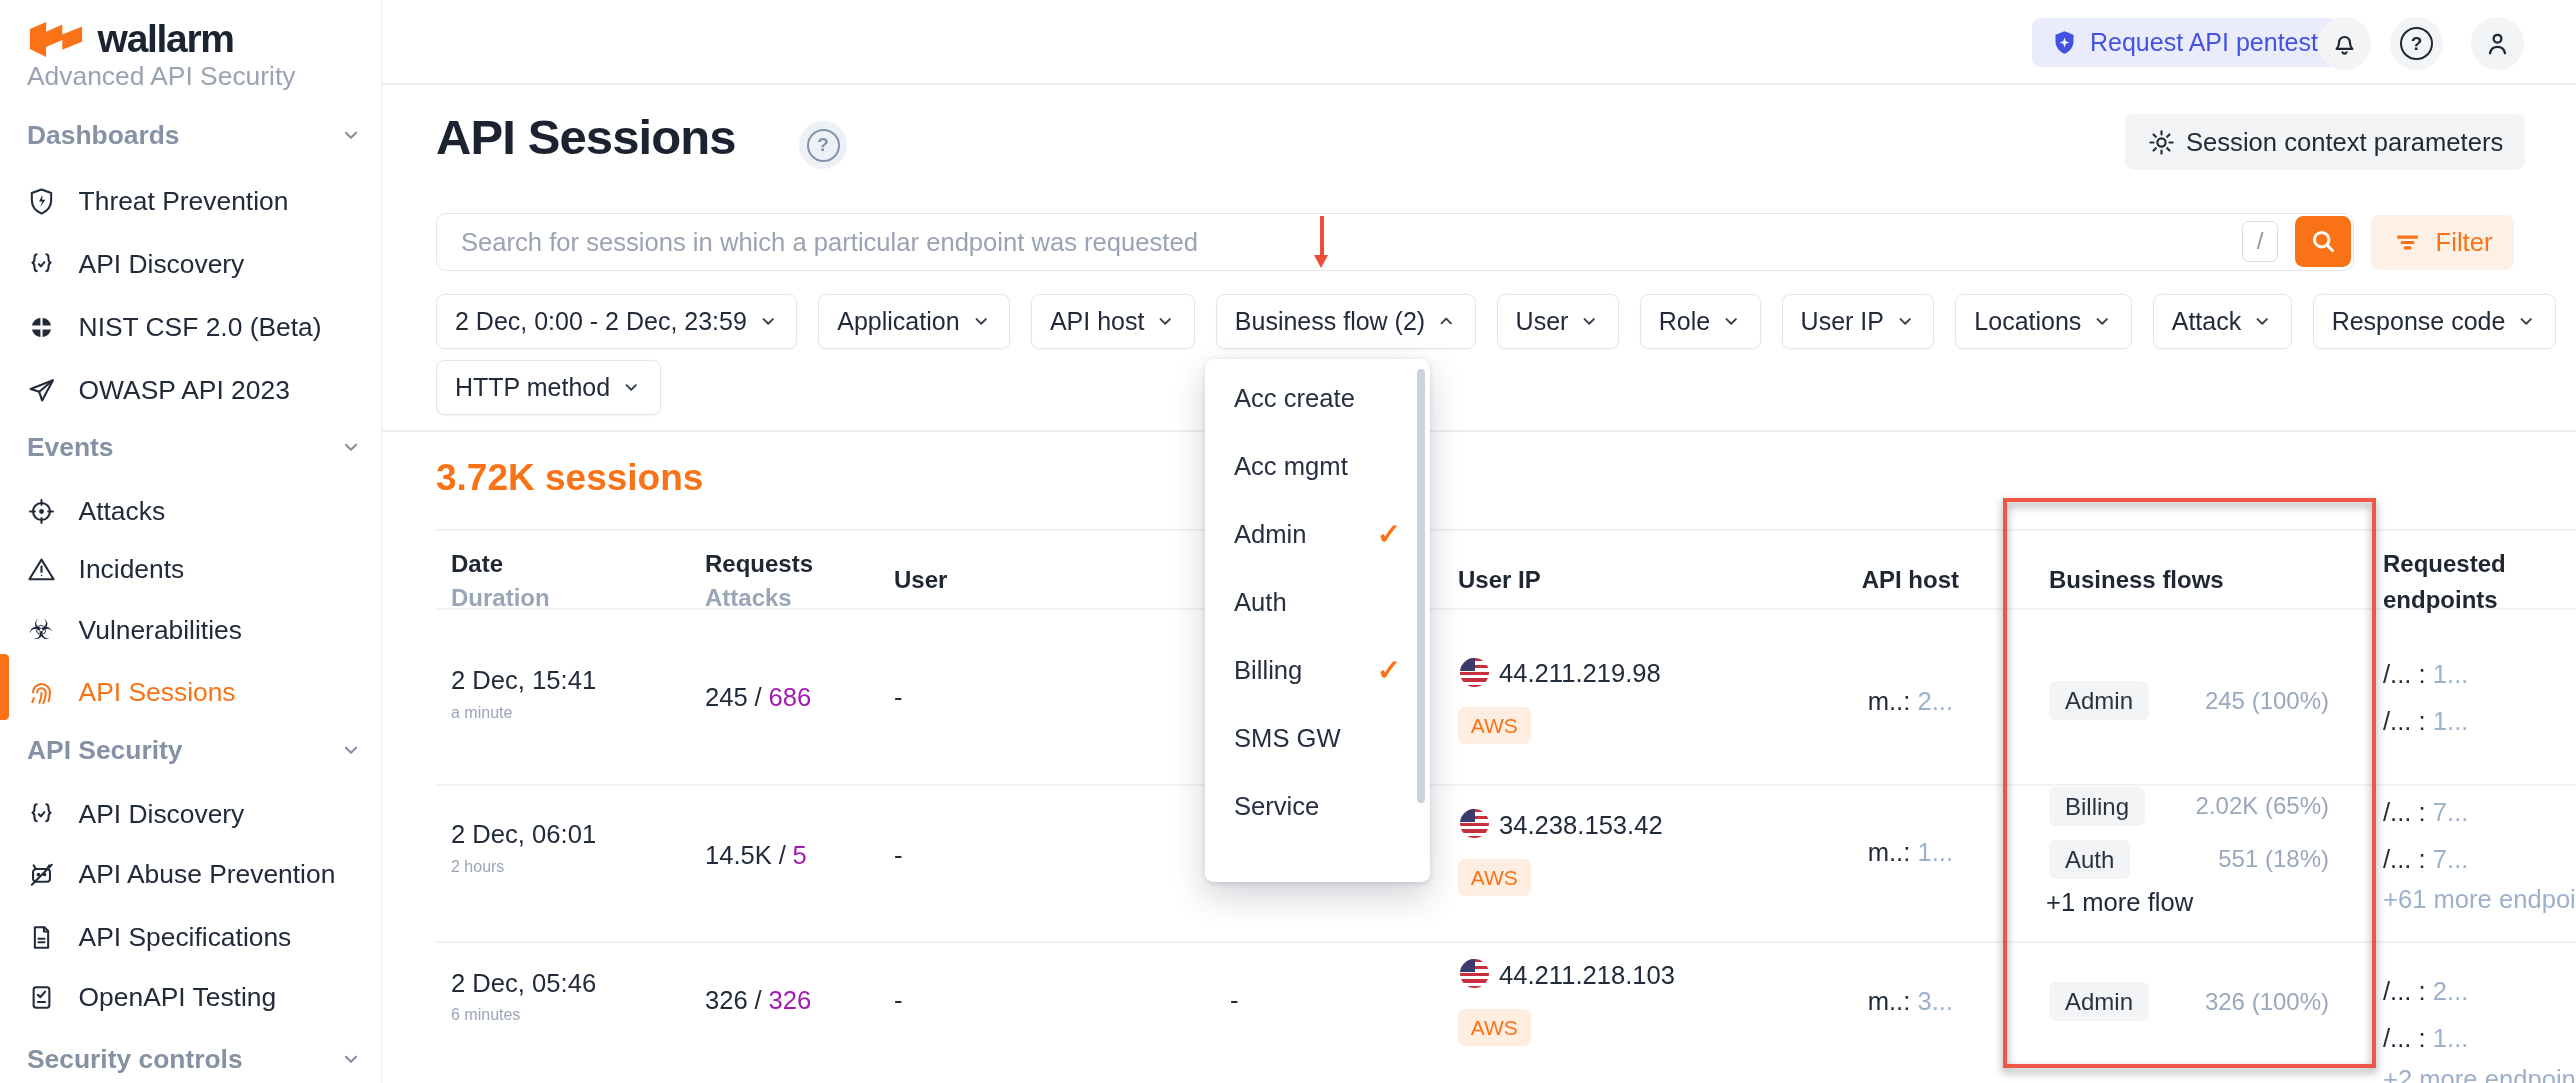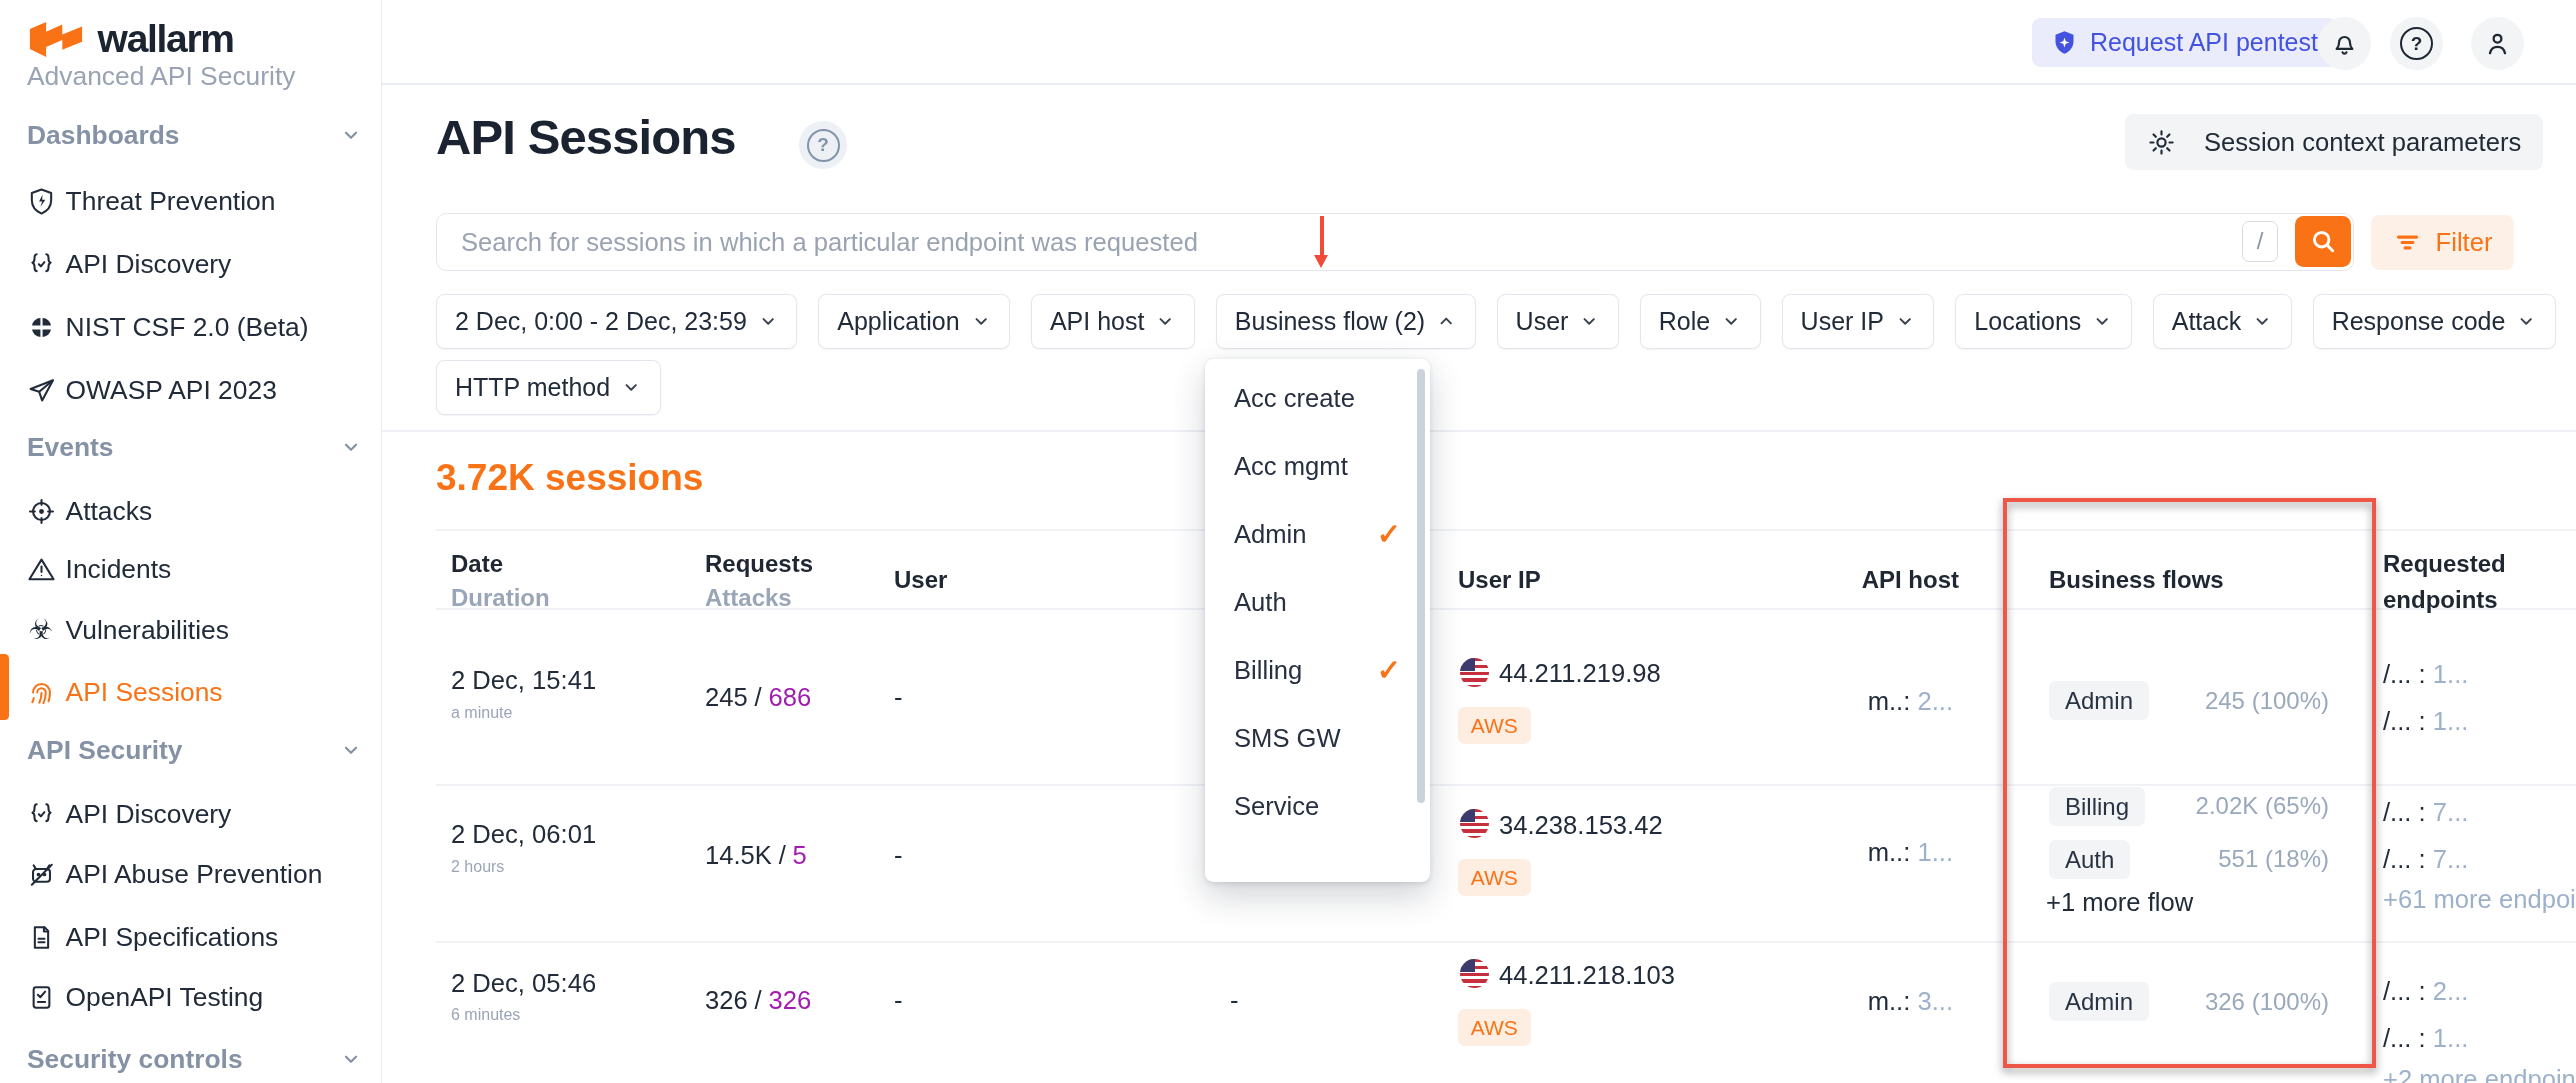--- a/index.html
+++ b/index.html
@@ -7,21 +7,21 @@
        font-family:"Liberation Sans",sans-serif;color:#212b39;}
   svg{display:block;}
 
   
   .sidebar{position:absolute;left:0;top:0;bottom:0;width:381px;background:#fff;border-right:1.7px solid #e9ecf0;}
   .logo-row{position:absolute;left:25.6px;top:17px;display:flex;align-items:center;gap:12px;}
   .logo-text{font-size:39px;font-weight:700;color:#1b2430;letter-spacing:-1.3px;}
   .brand-sub{position:absolute;left:27px;top:61px;font-size:26.4px;color:#99a3b3;}
   .nav-h{position:absolute;left:27px;right:19px;height:34px;display:flex;align-items:center;justify-content:space-between;
          font-size:26.4px;font-weight:700;color:#8592a5;}
-  .nav-i{position:absolute;left:25.6px;right:19px;height:36px;display:flex;align-items:center;gap:9px;
+  .nav-i{position:absolute;left:25.6px;right:19px;height:36px;display:flex;align-items:center;gap:22px;
          font-size:26.4px;color:#212b39;cursor:pointer;}
   .nav-i .ico{width:31px;height:31px;display:flex;align-items:center;justify-content:center;color:#212b39;}
   .nav-i.active{color:#f97316;}
   .nav-i.active .ico{color:#f97316;}
   .active-bar{position:absolute;left:0;top:654px;width:8.5px;height:66px;background:#f97316;border-radius:0 4.3px 4.3px 0;}
   .glyph{font-size:28px;line-height:1;}
 
   
   .topbar-line{position:absolute;left:381px;right:0;top:83px;height:1.7px;background:#e9ecf0;}
   .pentest-btn{position:absolute;left:2032px;top:18px;height:49px;display:inline-flex;align-items:center;gap:12px;
@@ -30,21 +30,21 @@
               display:flex;align-items:center;justify-content:center;color:#1f2733;cursor:pointer;}
   .qmark-inner{width:29px;height:29px;border:2.6px solid #1f2733;border-radius:50%;display:flex;align-items:center;
                justify-content:center;font-size:19px;font-weight:700;color:#1f2733;}
 
   
   .page-title{position:absolute;left:436px;top:109px;font-size:49px;font-weight:800;color:#1b2330;letter-spacing:-0.9px;}
   .title-help{position:absolute;left:799px;top:121px;width:48px;height:48px;border-radius:50%;background:#edf0f4;
               display:flex;align-items:center;justify-content:center;cursor:pointer;}
   .title-help .inner{width:29px;height:29px;border:2.6px solid #8294ab;border-radius:50%;display:flex;align-items:center;
               justify-content:center;font-size:19px;font-weight:700;color:#8294ab;}
-  .context-btn{position:absolute;left:2125px;top:114px;height:56px;display:inline-flex;align-items:center;gap:28px;
+  .context-btn{position:absolute;left:2125px;top:114px;height:56px;display:inline-flex;align-items:center;gap:10px;
                padding:0 22px;background:#f3f4f6;border-radius:8.5px;font-size:25.6px;color:#222b38;cursor:pointer;}
 
   
   .search-box{position:absolute;left:436px;top:213px;width:1918px;height:58px;background:#fff;border:1.7px solid #e3e7ed;
               border-radius:10.2px;box-sizing:border-box;}
   .search-box input{position:absolute;left:22px;top:1.7px;height:51px;width:1619px;border:none;outline:none;
               font-family:"Liberation Sans",sans-serif;font-size:25.6px;color:#212b39;background:transparent;}
   .search-box input::placeholder{color:#9aa3b2;}
   .key-badge{position:absolute;right:75px;top:6.8px;width:36px;height:41px;border:1.7px solid #d8dde4;border-radius:6.8px;
              color:#8b97a6;font-size:24px;display:flex;align-items:center;justify-content:center;box-sizing:border-box;}

